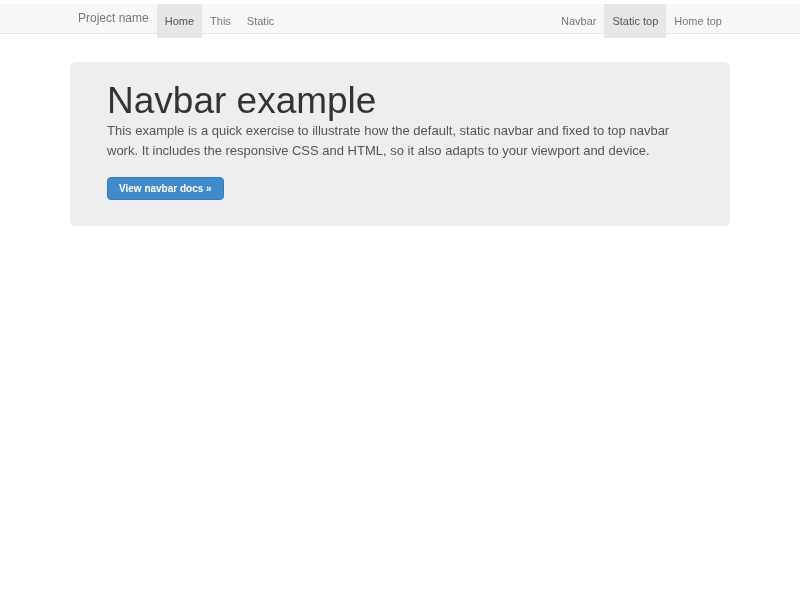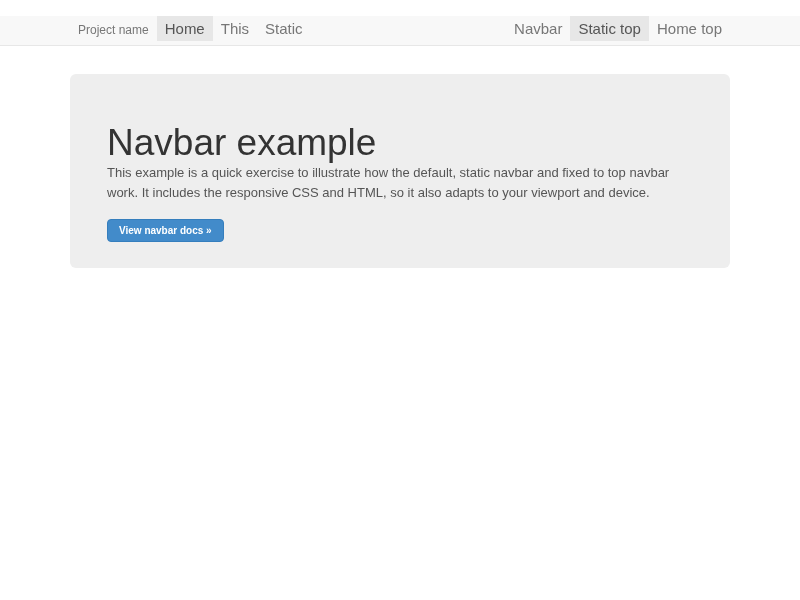--- a/index.html
+++ b/index.html
@@ -10,21 +10,21 @@
     overflow: hidden;
   }
   
   .navbar {
     height: 30px;
     background: #f8f8f8;
     border-bottom: 1px solid #e7e7e7;
   }
   .navbar-inner {
     width: 660px;
-    margin: 16px auto;
+    margin: 4px auto;
     height: 100%;
     display: flex;
     align-items: stretch;
   }
   .brand {
     font-size: 12px;
     color: #777;
     line-height: 29px;
     padding: 0 8px;
     text-decoration: none;
@@ -32,22 +32,22 @@
     cursor: pointer;
   }
   .nav {
     display: flex;
     align-items: stretch;
     list-style: none;
   }
   .nav-link {
     display: flex;
     align-items: center;
-    padding: 4px 8px;
-    font-size: 15px;
+    padding: 11px 8px;
+    font-size: 11px;
     color: #777;
     text-decoration: none;
     white-space: nowrap;
     cursor: pointer;
   }
   .nav-link.active {
     background: #e7e7e7;
     color: #555;
   }
   .spacer { flex: 1; }
@@ -61,21 +61,21 @@
   }
   
   .container {
     width: 660px;
     margin: 0 auto;
   }
   .jumbotron {
     margin-top: 28px;
     background: #eeeeee;
     border-radius: 6px;
-    padding: 48px 37px 26px 37px;
+    padding: 18px 37px 26px 37px;
   }
   .jumbotron h1 {
     font-size: 37px;
     font-weight: 500;
     color: #333;
     line-height: 41px;
     letter-spacing: 0;
   }
   .jumbotron p {
     font-size: 13px;

